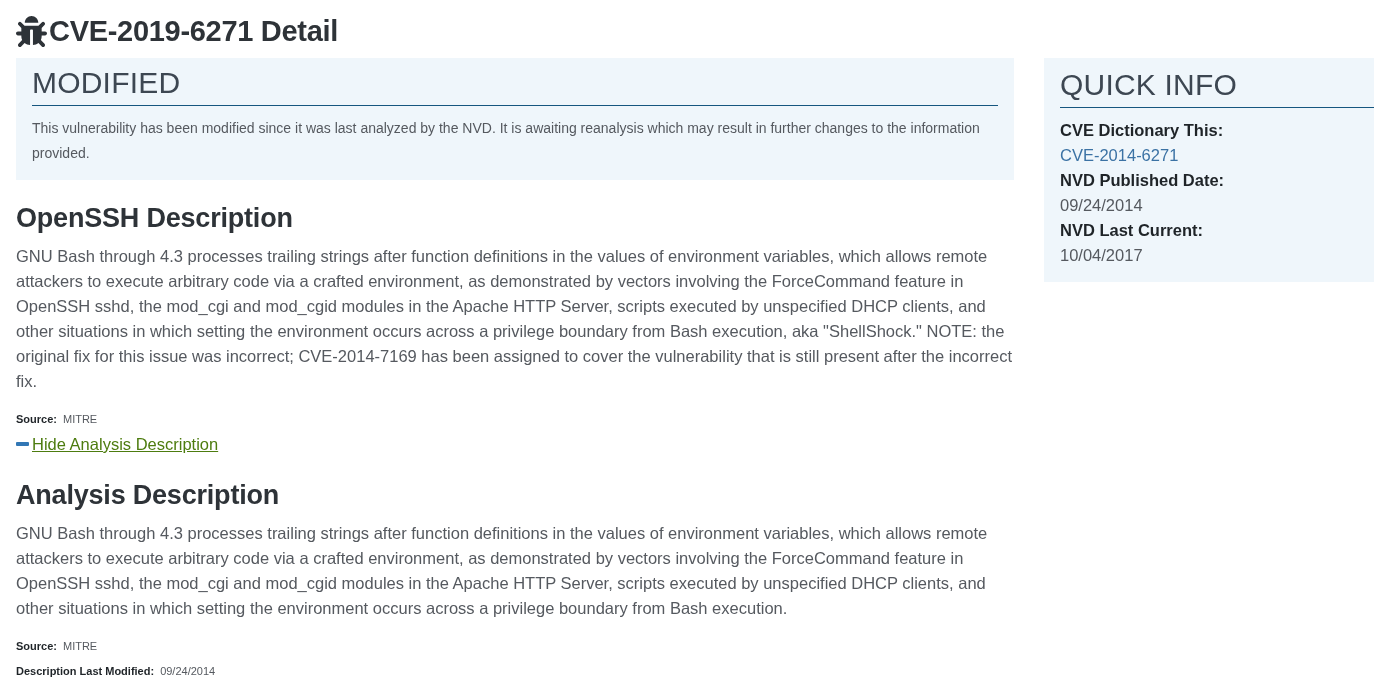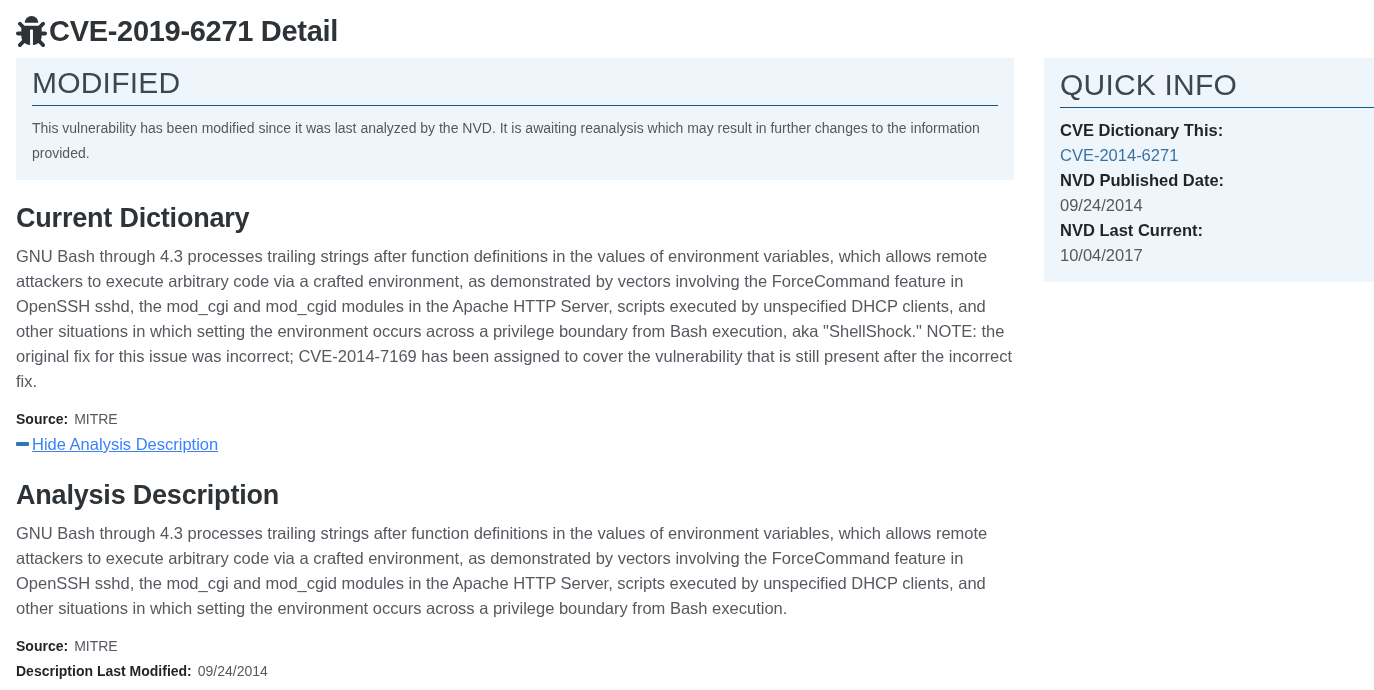--- a/index.html
+++ b/index.html
@@ -77,21 +77,21 @@
     margin-bottom: 9px;
     line-height: 34px;
   }
   p.body-text {
     font-size: 16.5px;
     line-height: 25px;
     color: #55595f;
   }
   .meta-block { margin-top: 13px; }
   .meta-line {
-    font-size: 14px;
+    font-size: 11px;
     line-height: 25px;
     color: #55595f;
   }
   .meta-line strong {
     color: #1f2428;
     font-weight: bold;
     margin-right: 6px;
   }
   
   .toggle-row {
@@ -103,21 +103,21 @@
   .minus-icon {
     display: inline-block;
     width: 13px;
     height: 4px;
     border-radius: 1px;
     background: #3277b5;
     margin-right: 3px;
     flex: 0 0 auto;
   }
   a.link {
-    color: #3b82f6;
+    color: #4d7c0f;
     cursor: pointer;
   }
   a.link-plain {
     color: #3b72a4;
     text-decoration: none;
     cursor: pointer;
     margin-top: 48px;
   }
   
   .quick-info {
@@ -150,21 +150,21 @@
   <div class="columns">
 
     <div class="main-col">
 
       <div class="panel banner">
         <div class="panel-heading">MODIFIED</div>
         <hr class="panel-rule">
         <p class="banner-text">This vulnerability has been modified since it was last analyzed by the NVD. It is awaiting reanalysis which may result in further changes to the information provided.</p>
       </div>
 
-      <h2 class="section-heading">Current Dictionary</h2>
+      <h2 class="section-heading">OpenSSH Description</h2>
       <p class="body-text">GNU Bash through 4.3 processes trailing strings after function definitions in the values of environment variables, which allows remote attackers to execute arbitrary code via a crafted environment, as demonstrated by vectors involving the ForceCommand feature in OpenSSH sshd, the mod_cgi and mod_cgid modules in the Apache HTTP Server, scripts executed by unspecified DHCP clients, and other situations in which setting the environment occurs across a privilege boundary from Bash execution, aka "ShellShock." NOTE: the original fix for this issue was incorrect; CVE-2014-7169 has been assigned to cover the vulnerability that is still present after the incorrect fix.</p>
 
       <div class="meta-block">
         <div class="meta-line">
           <strong>Source:</strong><span>MITRE</span>
         </div>
         <div class="toggle-row">
           <span class="minus-icon"></span>
           <a class="link" href="#">Hide Analysis Description</a>
         </div>

